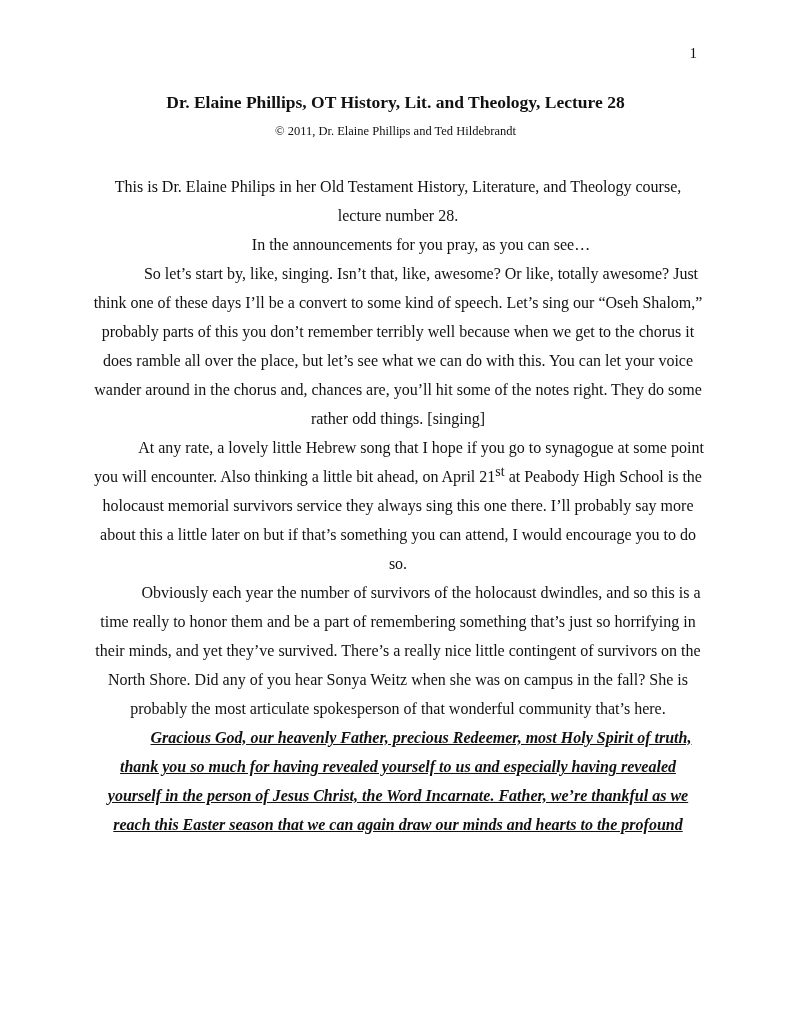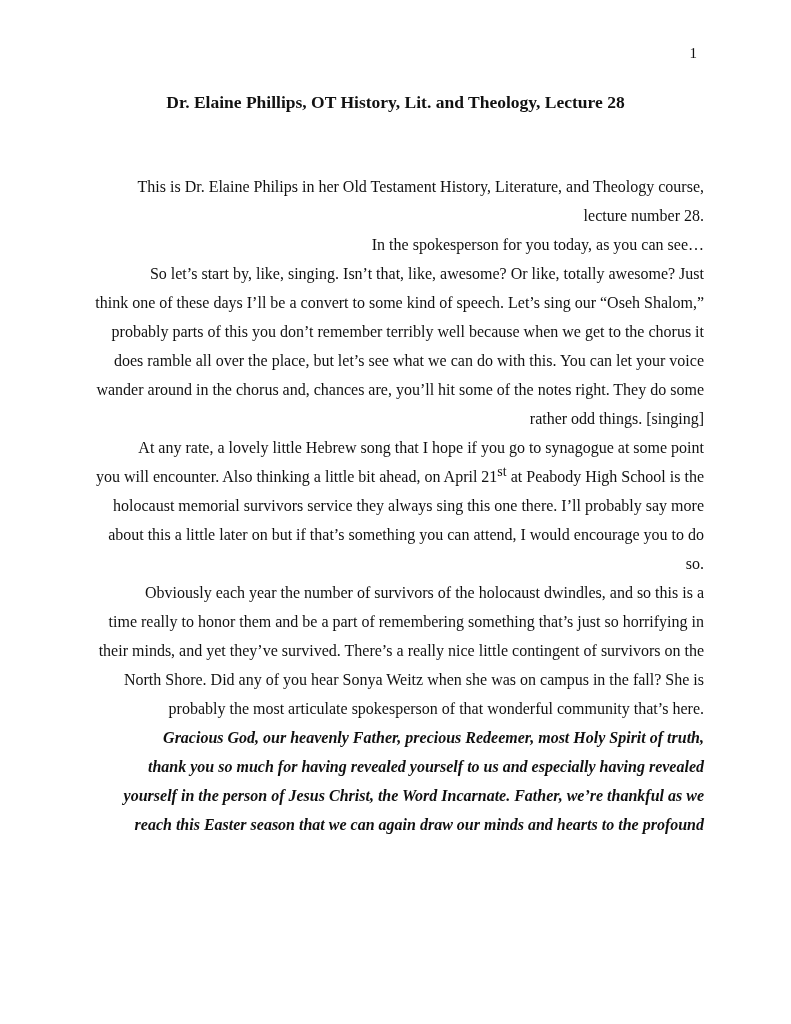--- a/index.html
+++ b/index.html
@@ -45,50 +45,52 @@
   .body-text {
     position: absolute;
     top: 172px;
     left: 92px;
     width: 612px;
   }
   .body-text p {
     margin: 0;
     font-size: 16px;
     line-height: 29px;
-    text-align: right;
+    text-align: center;
   }
   .indent {
     text-indent: 46px;
   }
   .prayer {
     font-style: italic;
     font-weight: bold;
+    text-decoration: underline;
   }
   sup {
     font-size: 14px;
     line-height: 0;
     vertical-align: super;
   }
 </style>
 </head>
 <body>
 
 <div class="page">
 
   <div class="page-number">1</div>
 
   <div class="doc-title">Dr. Elaine Phillips, OT History, Lit. and Theology, Lecture 28</div>
 
+  <div class="doc-copyright">© 2011, Dr. Elaine Phillips and Ted Hildebrandt</div>
 
   <div class="body-text">
 
     <p>This is Dr. Elaine Philips in her Old Testament History, Literature, and Theology course, lecture number 28.</p>
 
-    <p class="indent">In the spokesperson for you today, as you can see…</p>
+    <p class="indent">In the announcements for you pray, as you can see…</p>
 
     <p class="indent">So let’s start by, like, singing. Isn’t that, like, awesome? Or like, totally awesome? Just think one of these days I’ll be a convert to some kind of speech. Let’s sing our “Oseh Shalom,” probably parts of this you don’t remember terribly well because when we get to the chorus it does ramble all over the place, but let’s see what we can do with this. You can let your voice wander around in the chorus and, chances are, you’ll hit some of the notes right. They do some rather odd things. [singing]</p>
 
     <p class="indent"><span>At any rate, a lovely little Hebrew song that I hope if you go to synagogue at some point you will encounter. Also thinking a little bit ahead, on April 21</span><sup>st</sup><span> at Peabody High School is the holocaust memorial survivors service they always sing this one there. I’ll probably say more about this a little later on but if that’s something you can attend, I would encourage you to do so.</span></p>
 
     <p class="indent">Obviously each year the number of survivors of the holocaust dwindles, and so this is a time really to honor them and be a part of remembering something that’s just so horrifying in their minds, and yet they’ve survived. There’s a really nice little contingent of survivors on the North Shore. Did any of you hear Sonya Weitz when she was on campus in the fall? She is probably the most articulate spokesperson of that wonderful community that’s here.</p>
 
 
     <p class="indent prayer">Gracious God, our heavenly Father, precious Redeemer, most Holy Spirit of truth, thank you so much for having revealed yourself to us and especially having revealed yourself in the person of Jesus Christ, the Word Incarnate. Father, we’re thankful as we reach this Easter season that we can again draw our minds and hearts to the profound</p>
 

